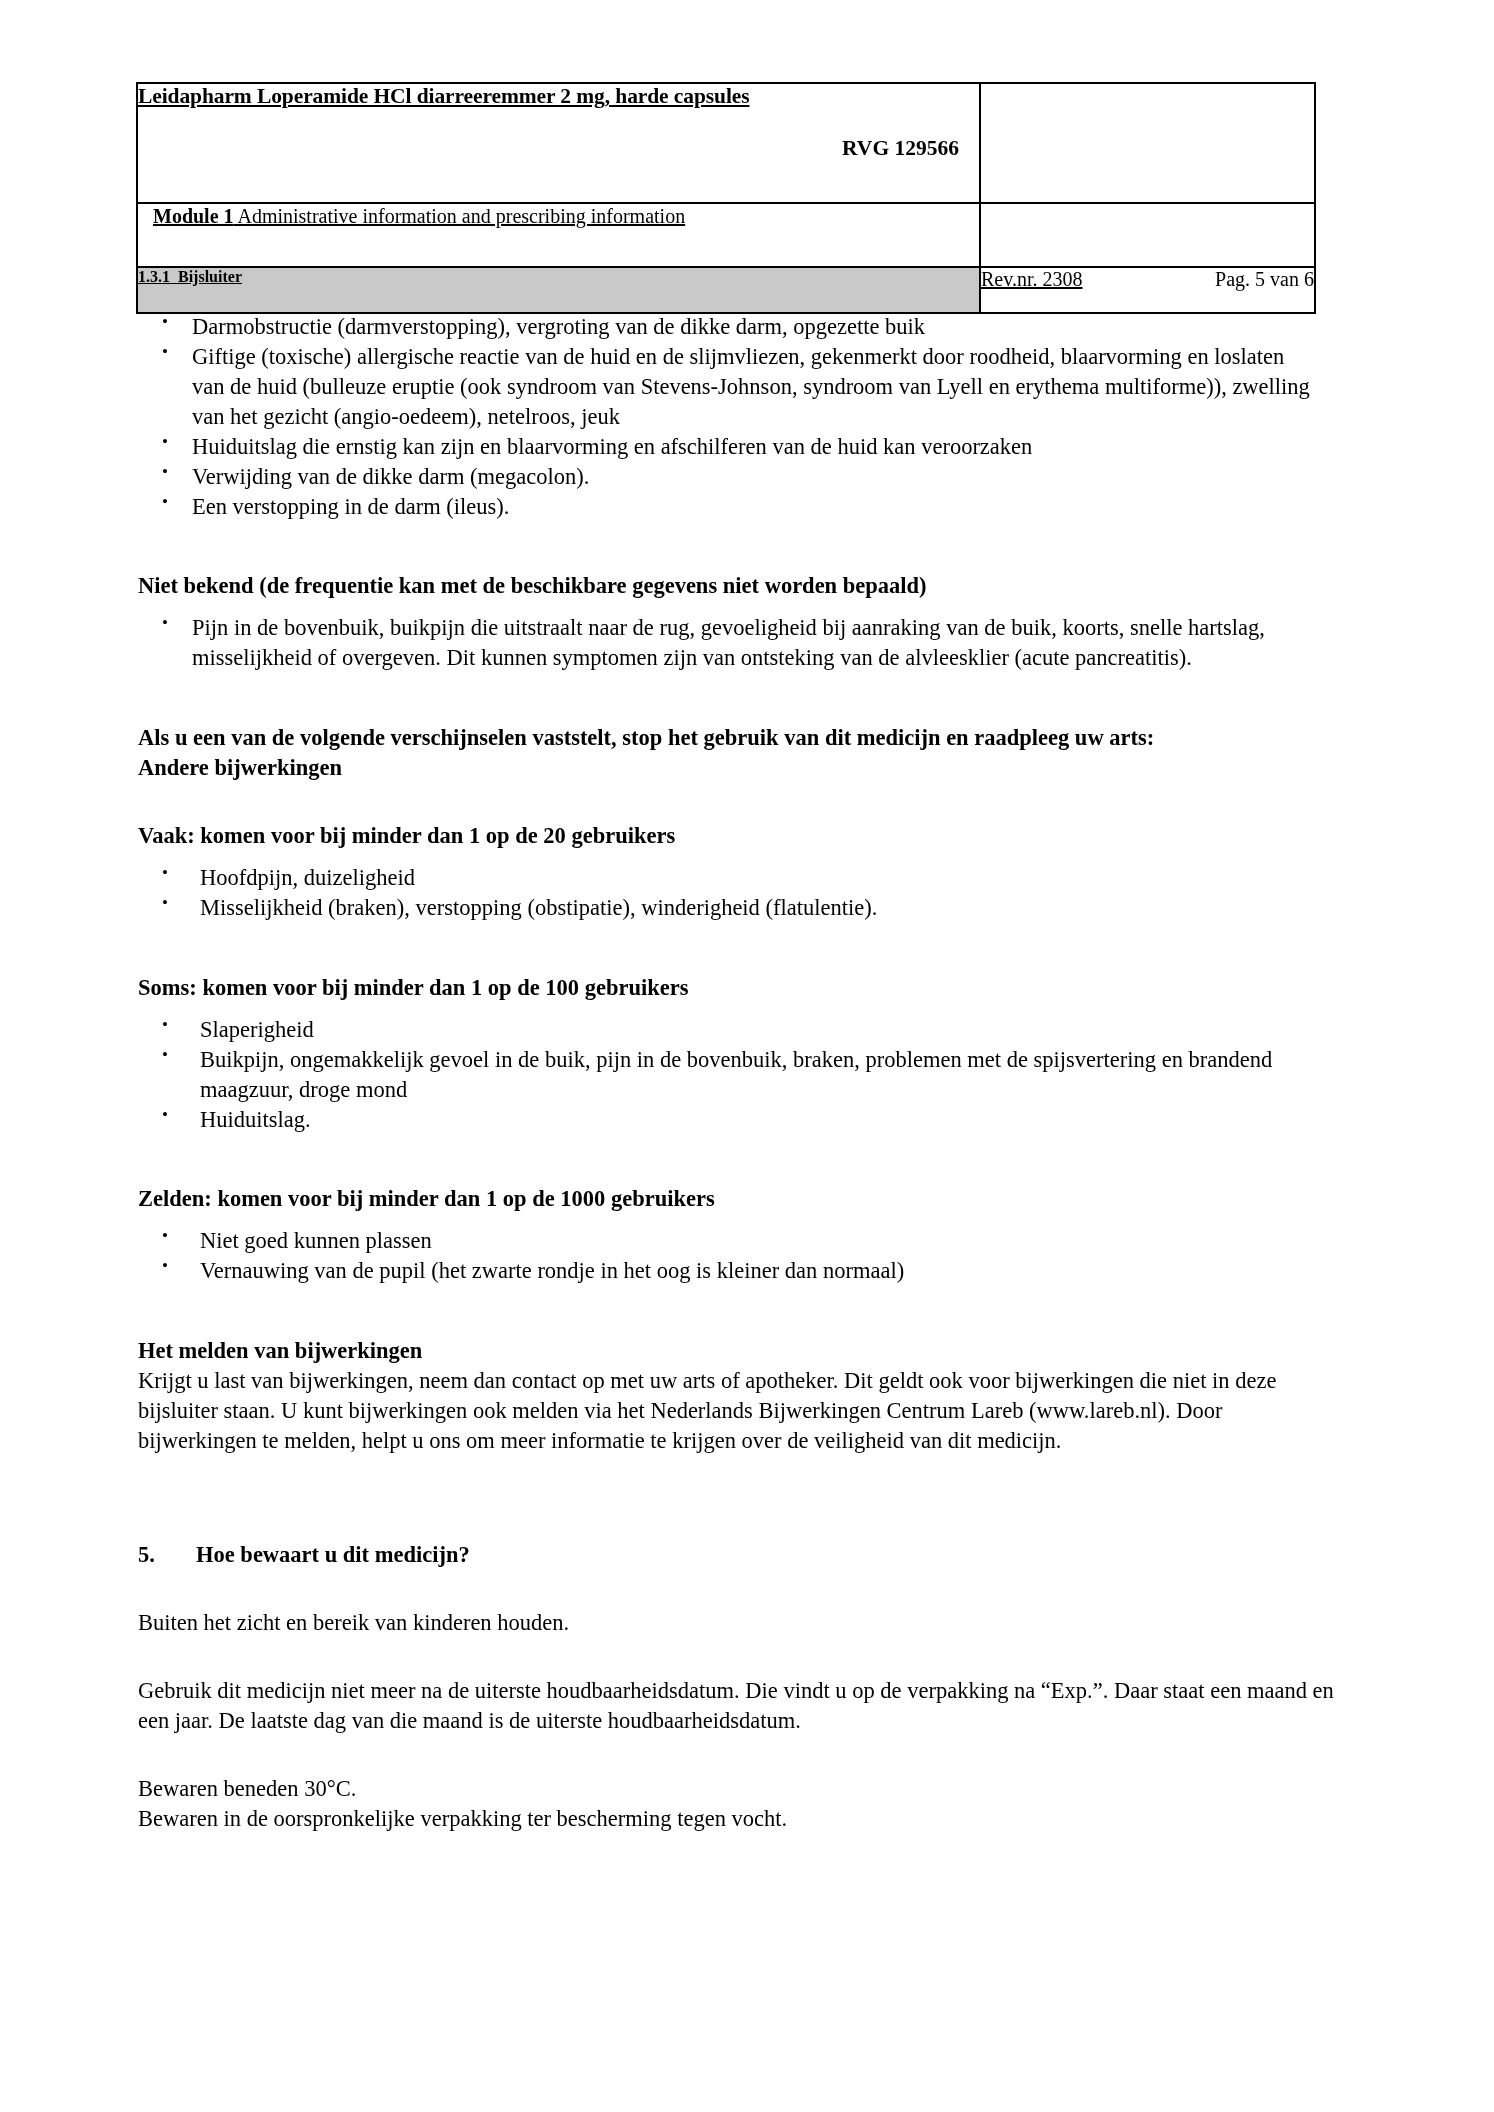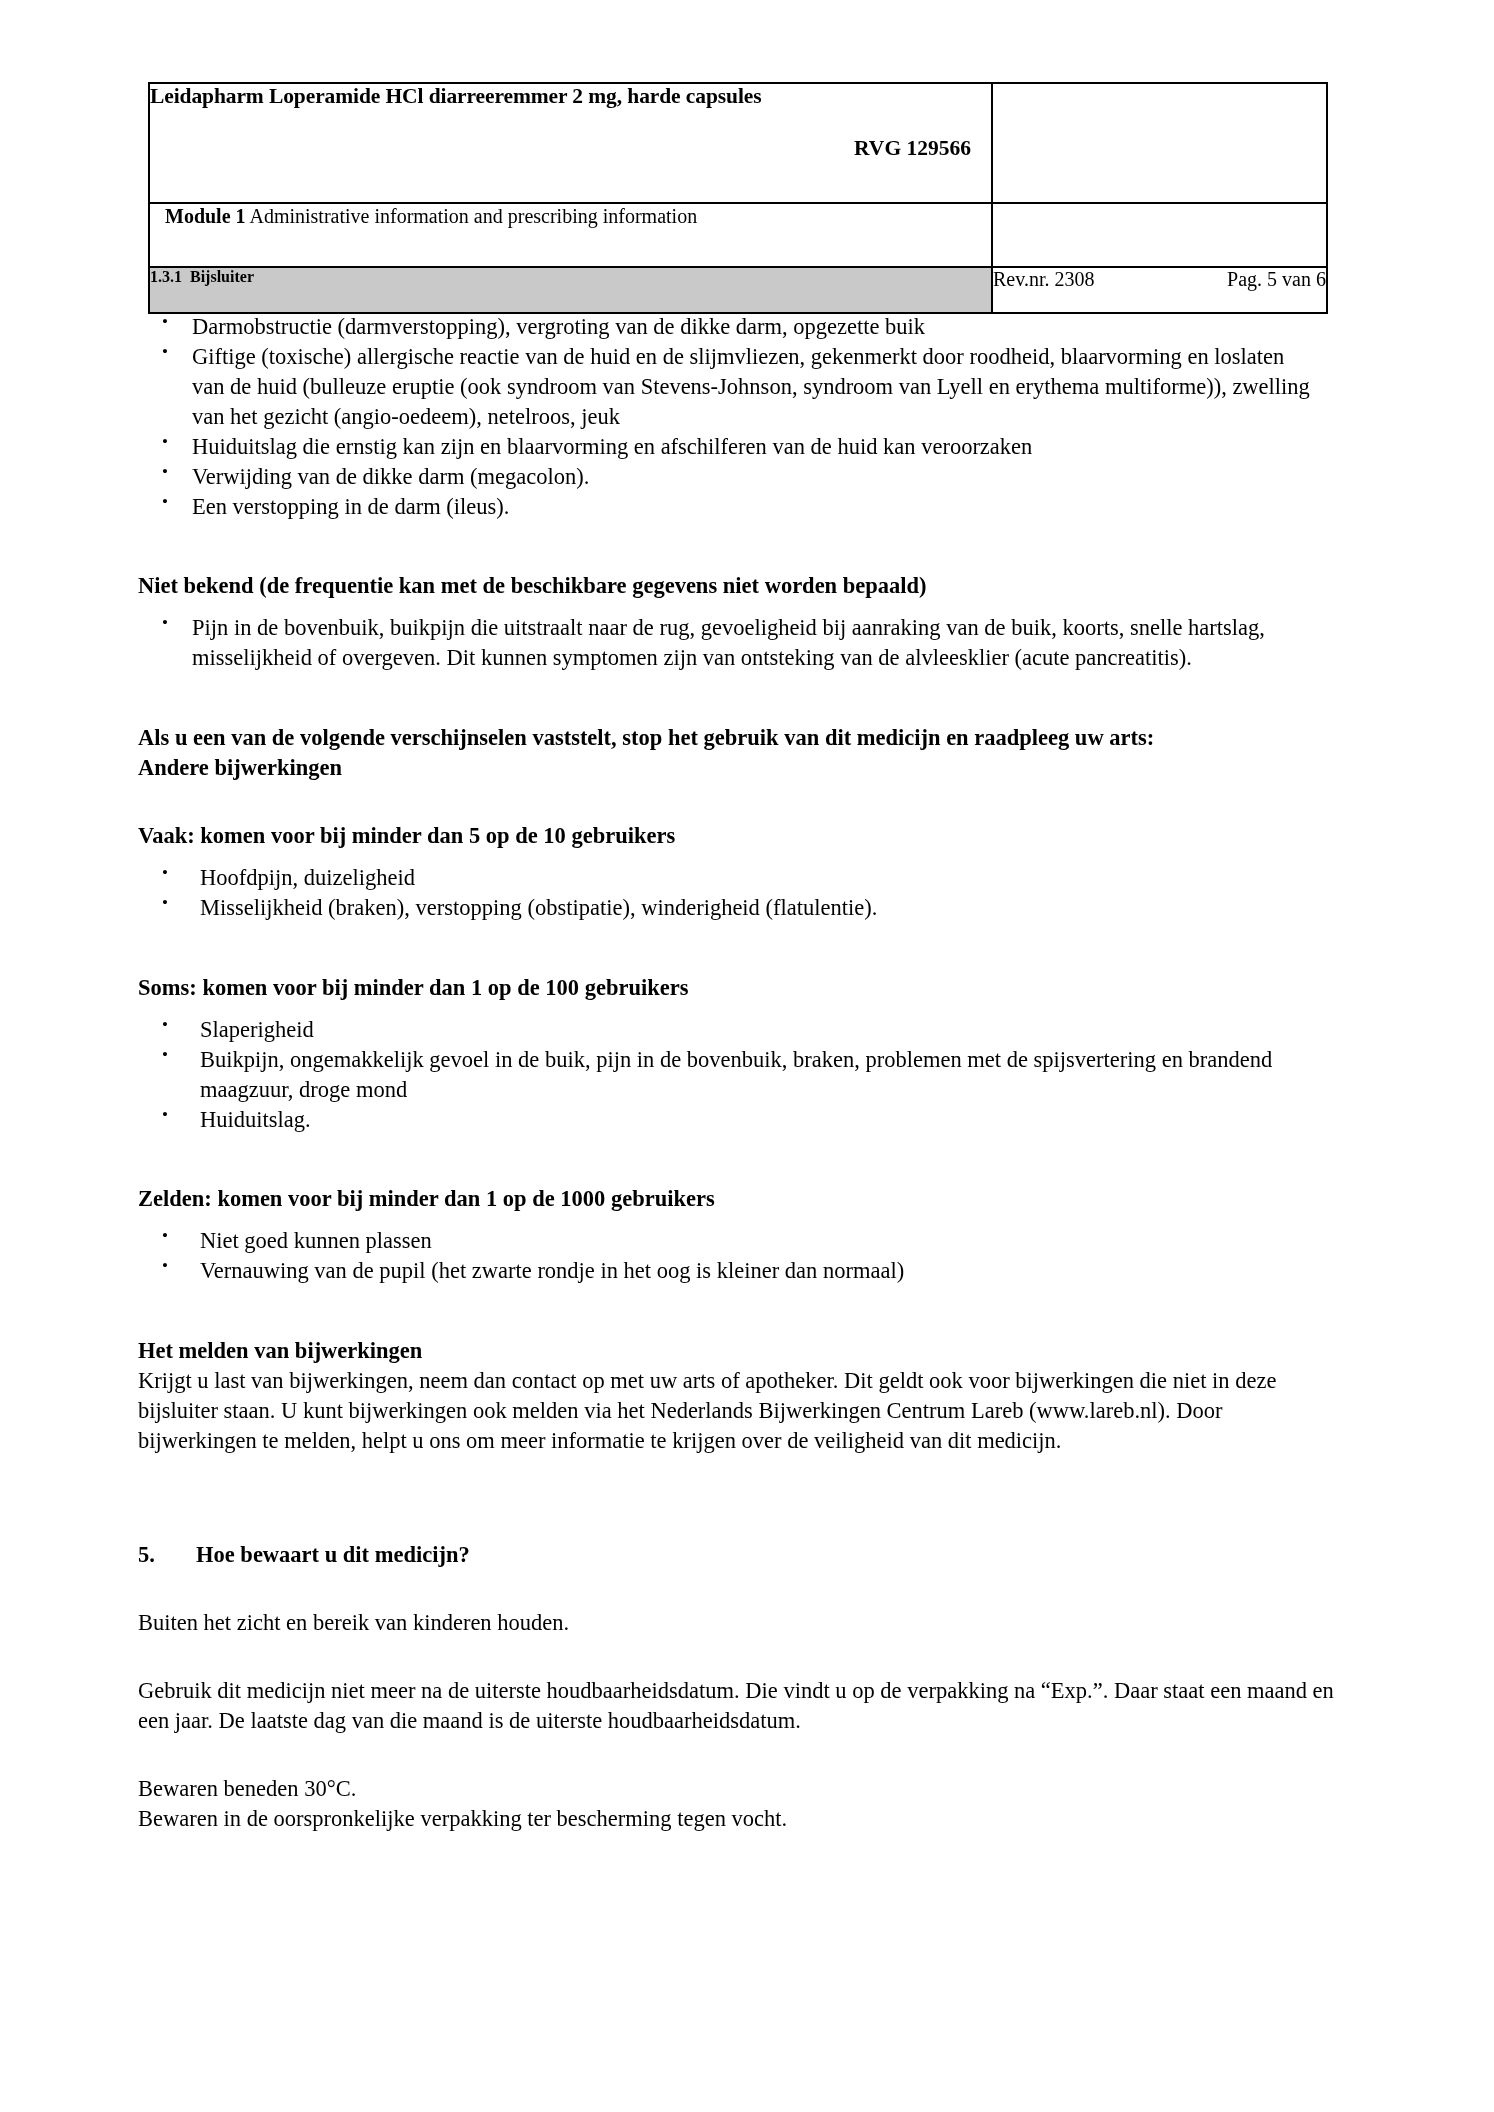--- a/index.html
+++ b/index.html
@@ -19,25 +19,26 @@
     width: 1494px;
     height: 2112px;
     box-sizing: border-box;
     padding: 0;
     overflow: hidden;
   }
 
   
   .header-table {
     position: absolute;
-    left: 148px;
+    left: 136px;
     top: 82px;
     width: 1178px;
     border-collapse: collapse;
     table-layout: fixed;
+    text-decoration: underline;
   }
   .header-table td {
     border: 2px solid #000000;
     padding: 0;
     vertical-align: top;
   }
   .col-main { width: 843px; }
   .col-side { width: 335px; }
 
   .cell-title {
@@ -190,21 +191,21 @@
       <li>Pijn in de bovenbuik, buikpijn die uitstraalt naar de rug, gevoeligheid bij aanraking van de buik, koorts, snelle hartslag, misselijkheid of overgeven. Dit kunnen symptomen zijn van ontsteking van de alvleesklier (acute pancreatitis).</li>
     </ul>
 
     <div class="spacer-lg"></div>
 
     <p class="para bold">Als u een van de volgende verschijnselen vaststelt, stop het gebruik van dit medicijn en raadpleeg uw arts:</p>
     <p class="para bold">Andere bijwerkingen</p>
 
     <div class="spacer-lg"></div>
 
-    <p class="para bold">Vaak: komen voor bij minder dan 5 op de 10 gebruikers</p>
+    <p class="para bold">Vaak: komen voor bij minder dan 1 op de 20 gebruikers</p>
     <ul class="bullets indent">
       <li>Hoofdpijn, duizeligheid</li>
       <li>Misselijkheid (braken), verstopping (obstipatie), winderigheid (flatulentie).</li>
     </ul>
 
     <div class="spacer-lg"></div>
 
     <p class="para bold">Soms: komen voor bij minder dan 1 op de 100 gebruikers</p>
     <ul class="bullets indent">
       <li>Slaperigheid</li>

